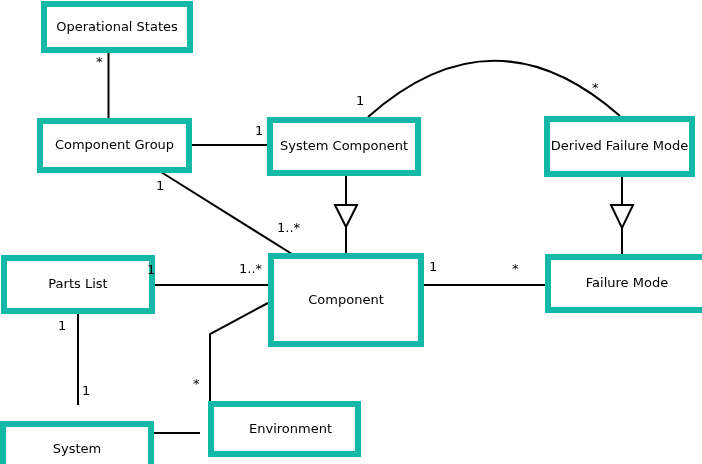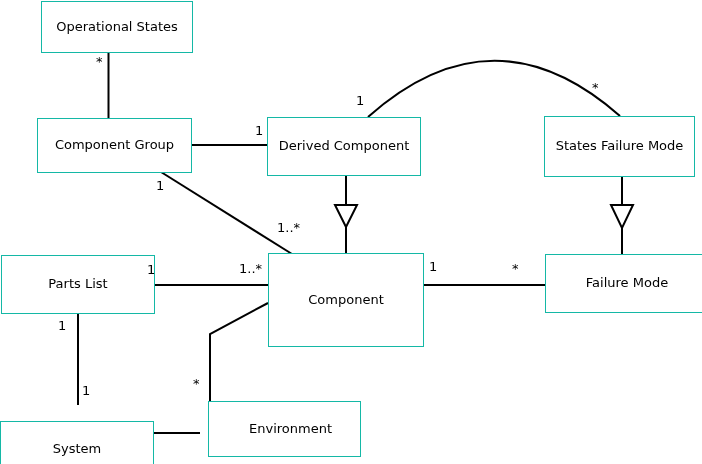--- a/index.html
+++ b/index.html
@@ -9,21 +9,21 @@
     background:#ffffff;
     font-family:"DejaVu Sans", sans-serif;
     color:#000000;
     overflow:hidden;
   }
   .edges { position:absolute; left:0; top:0; width:702px; height:464px; }
   .cls {
     position:absolute;
     box-sizing:border-box;
     background:#ffffff;
-    border:1px solid #14b8a6;
+    border:6px solid #14b8a6;
     display:flex;
     align-items:center;
     justify-content:center;
     text-align:left;
     font-size:13px;
     line-height:1.15;
   }
   .cls-split { flex-direction:column; align-items:stretch; justify-content:flex-start; padding:0; }
   .cls-name-compartment { flex:1 1 auto; display:flex; align-items:center; justify-content:center; }
   .cls-attr-compartment {
@@ -63,25 +63,25 @@
 
   <div class="cls" style="left:41px; top:1px; width:152px; height:52px;">
     <span>Operational States</span>
   </div>
 
   <div class="cls" style="left:37px; top:118px; width:155px; height:55px;">
     <span>Component Group</span>
   </div>
 
   <div class="cls" style="left:267px; top:117px; width:154px; height:59px;">
-    <span>Derived Component</span>
+    <span>System Component</span>
   </div>
 
   <div class="cls" style="left:544px; top:116px; width:151px; height:61px;">
-    <span>States Failure Mode</span>
+    <span>Derived Failure Mode</span>
   </div>
 
   <div class="cls" style="left:1px; top:255px; width:154px; height:59px;">
     <span>Parts List</span>
   </div>
 
   <div class="cls cls-split" style="left:268px; top:253px; width:156px; height:94px;">
     <div class="cls-name-compartment">
       <span>Component</span>
     </div>

